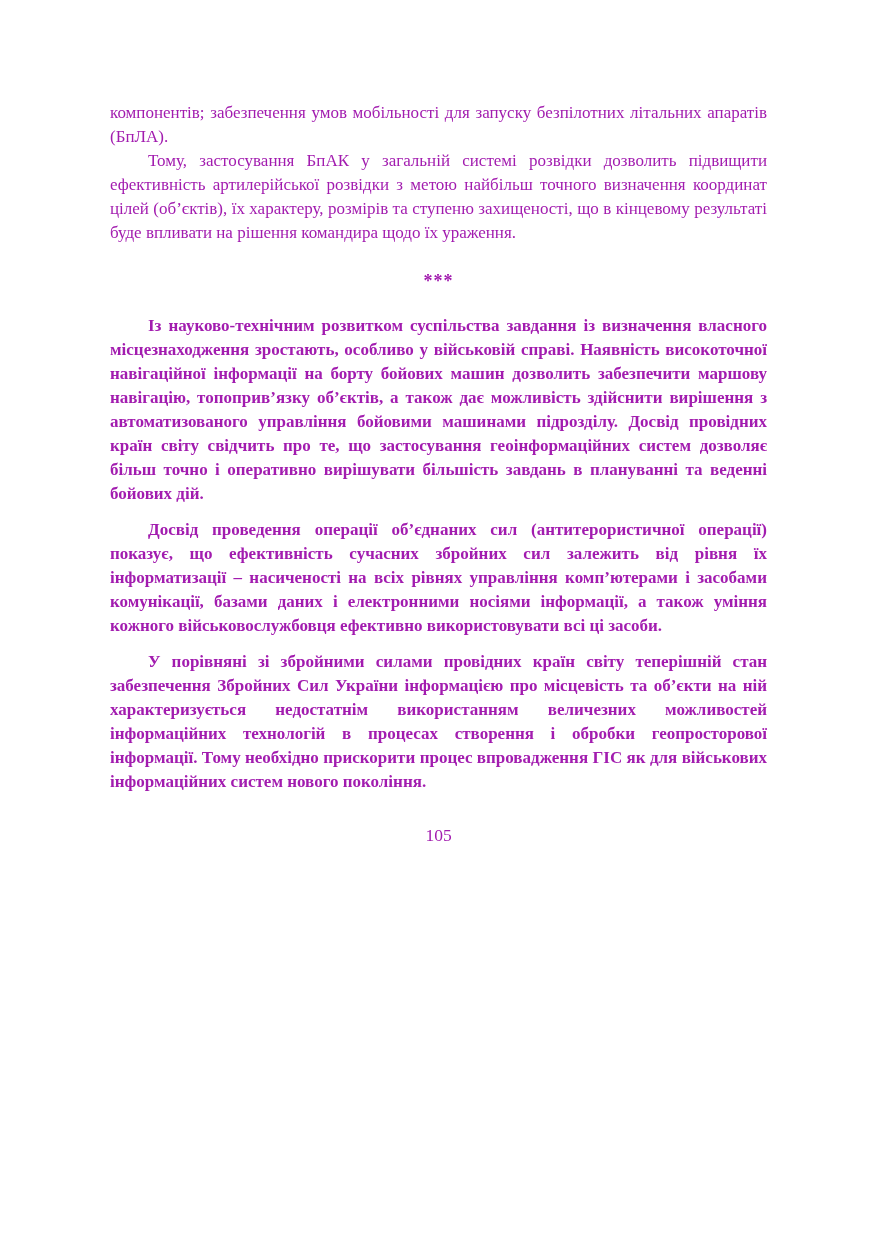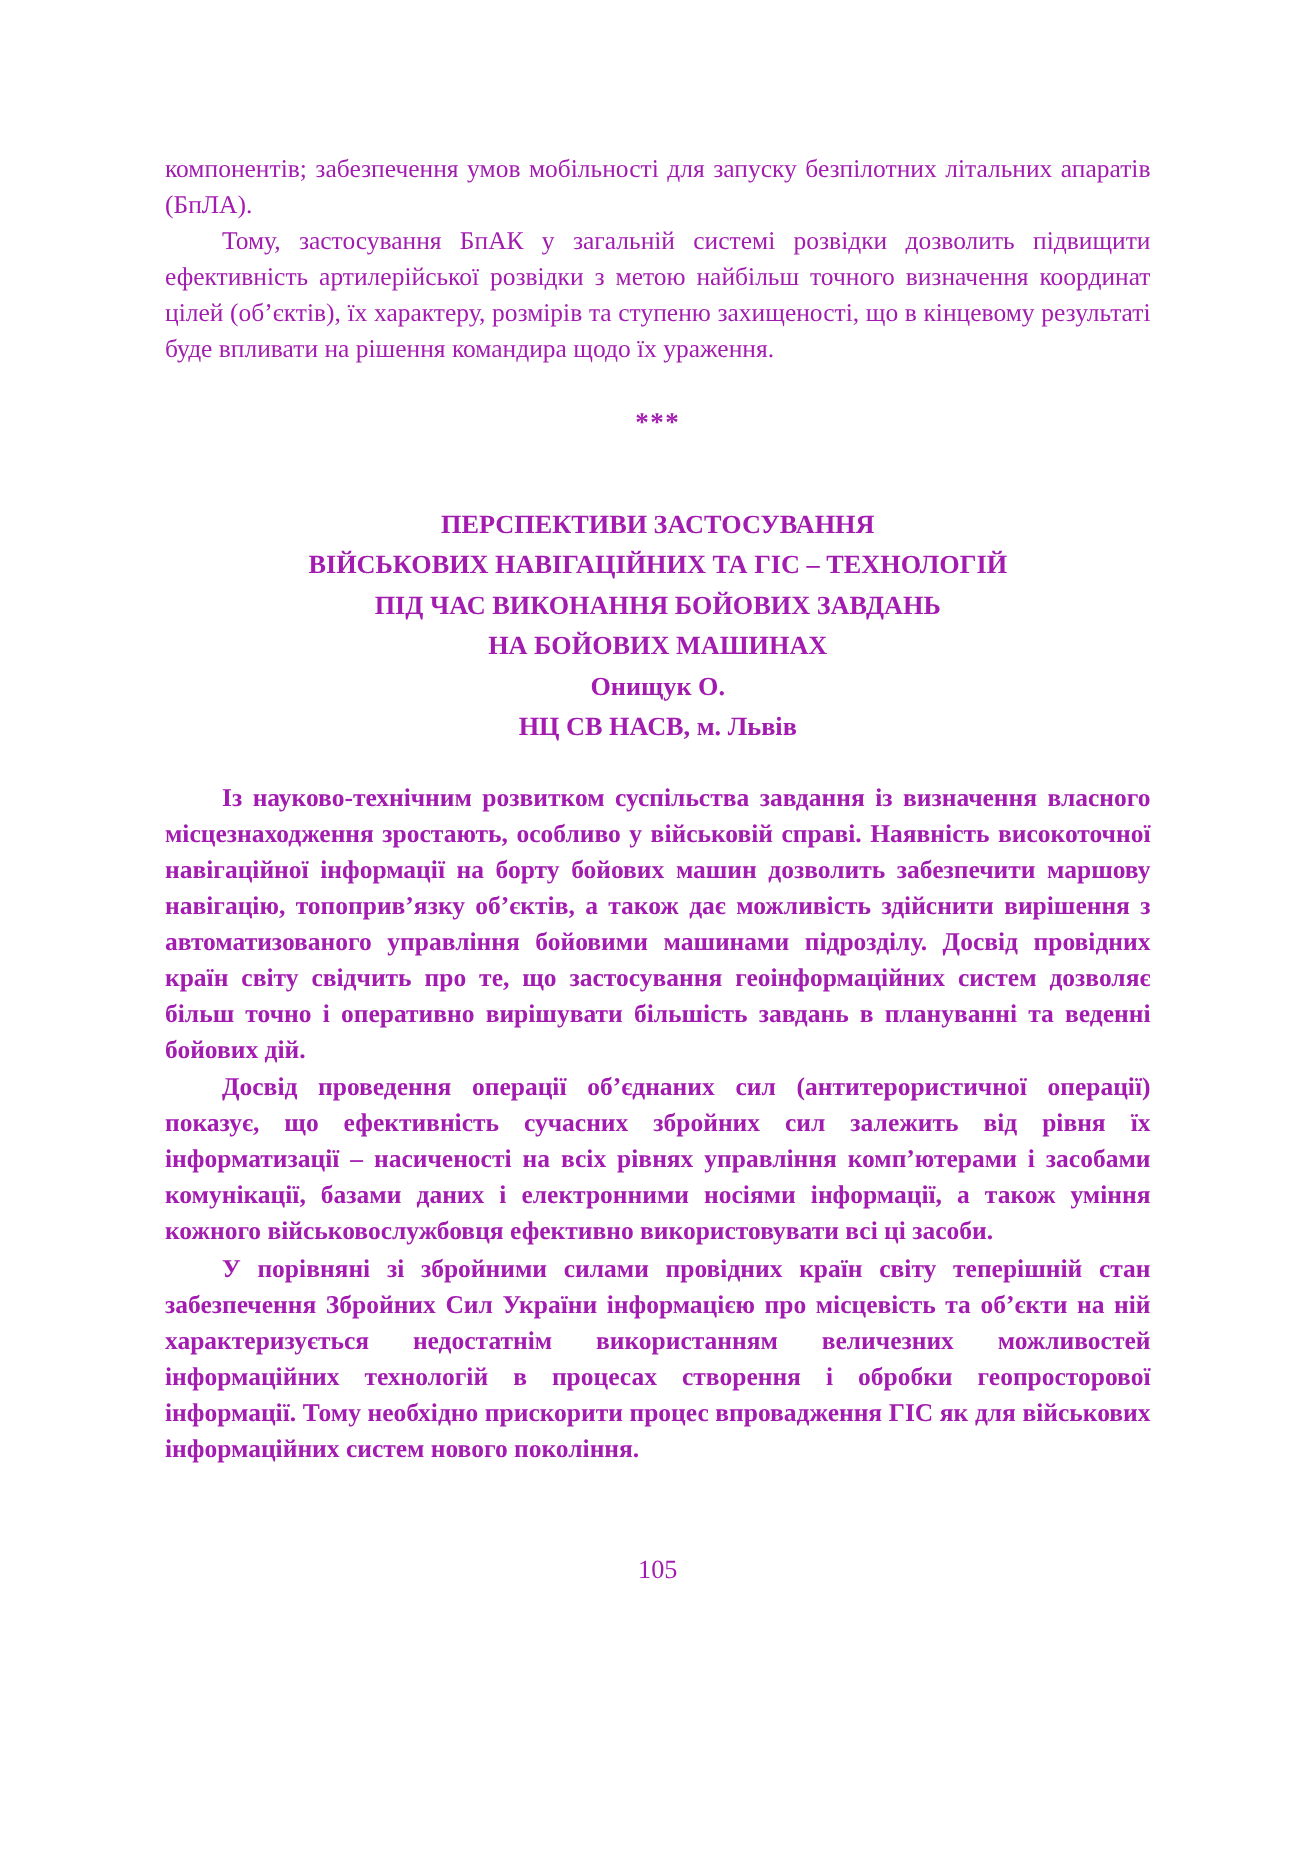--- a/index.html
+++ b/index.html
@@ -39,47 +39,39 @@
     font-size: 17.5px;
     line-height: 27px;
   }
   .author-line, .affiliation-line {
     text-align: center;
     font-weight: bold;
     font-size: 17.5px;
     line-height: 27px;
   }
   .article-body { margin-top: 22px; font-weight: bold; }
-  .article-body p + p { margin-top: 1px; }
+  .article-body p + p { margin-top: 12px; }
   .page-number {
-    margin-top: 58px;
+    margin-top: 31px;
     text-align: center;
     font-size: 17.5px;
   }
 </style>
 </head>
 <body>
 
 <div class="page">
 
   <div class="body-text">
     <p>компонентів;  забезпечення умов мобільності для запуску безпілотних літальних апаратів (БпЛА).</p>
     <p class="indent">Тому, застосування БпАК у загальній системі розвідки дозволить підвищити ефективність артилерійської розвідки з метою найбільш точного визначення координат цілей (об’єктів), їх характеру, розмірів та ступеню захищеності, що в кінцевому результаті буде впливати на рішення командира щодо їх ураження.</p>
   </div>
 
   <div class="separator">***</div>
 
-  <div class="title-block">
-    <div>ПЕРСПЕКТИВИ ЗАСТОСУВАННЯ</div>
-    <div>ВІЙСЬКОВИХ НАВІГАЦІЙНИХ ТА ГІС – ТЕХНОЛОГІЙ</div>
-    <div>ПІД ЧАС ВИКОНАННЯ БОЙОВИХ ЗАВДАНЬ</div>
-    <div>НА БОЙОВИХ МАШИНАХ</div>
-    <div class="author-line">Онищук О.</div>
-    <div class="affiliation-line">НЦ СВ НАСВ, м. Львів</div>
-  </div>
 
   <div class="body-text article-body">
     <p class="indent">Із науково-технічним розвитком суспільства завдання із визначення власного місцезнаходження зростають, особливо у військовій справі. Наявність високоточної навігаційної інформації на борту бойових машин дозволить забезпечити маршову навігацію, топоприв’язку об’єктів, а також дає можливість здійснити вирішення з автоматизованого управління бойовими машинами підрозділу. Досвід провідних країн світу свідчить про те, що застосування геоінформаційних систем дозволяє більш точно і оперативно вирішувати більшість завдань в плануванні та веденні бойових дій.</p>
     <p class="indent">Досвід проведення операції об’єднаних сил (антитерористичної операції) показує, що ефективність сучасних збройних сил залежить від рівня їх інформатизації – насиченості на всіх рівнях управління комп’ютерами і засобами комунікації, базами даних  і електронними носіями інформації, а також уміння кожного військовослужбовця ефективно використовувати всі ці засоби.</p>
     <p class="indent">У порівняні зі збройними силами провідних країн світу теперішній стан забезпечення Збройних Сил України інформацією про місцевість та об’єкти на ній  характеризується недостатнім використанням величезних можливостей інформаційних технологій в процесах створення і обробки геопросторової інформації. Тому необхідно прискорити процес впровадження ГІС як для військових інформаційних систем нового покоління.</p>
   </div>
 
   <div class="page-number">105</div>
 
 </div>

